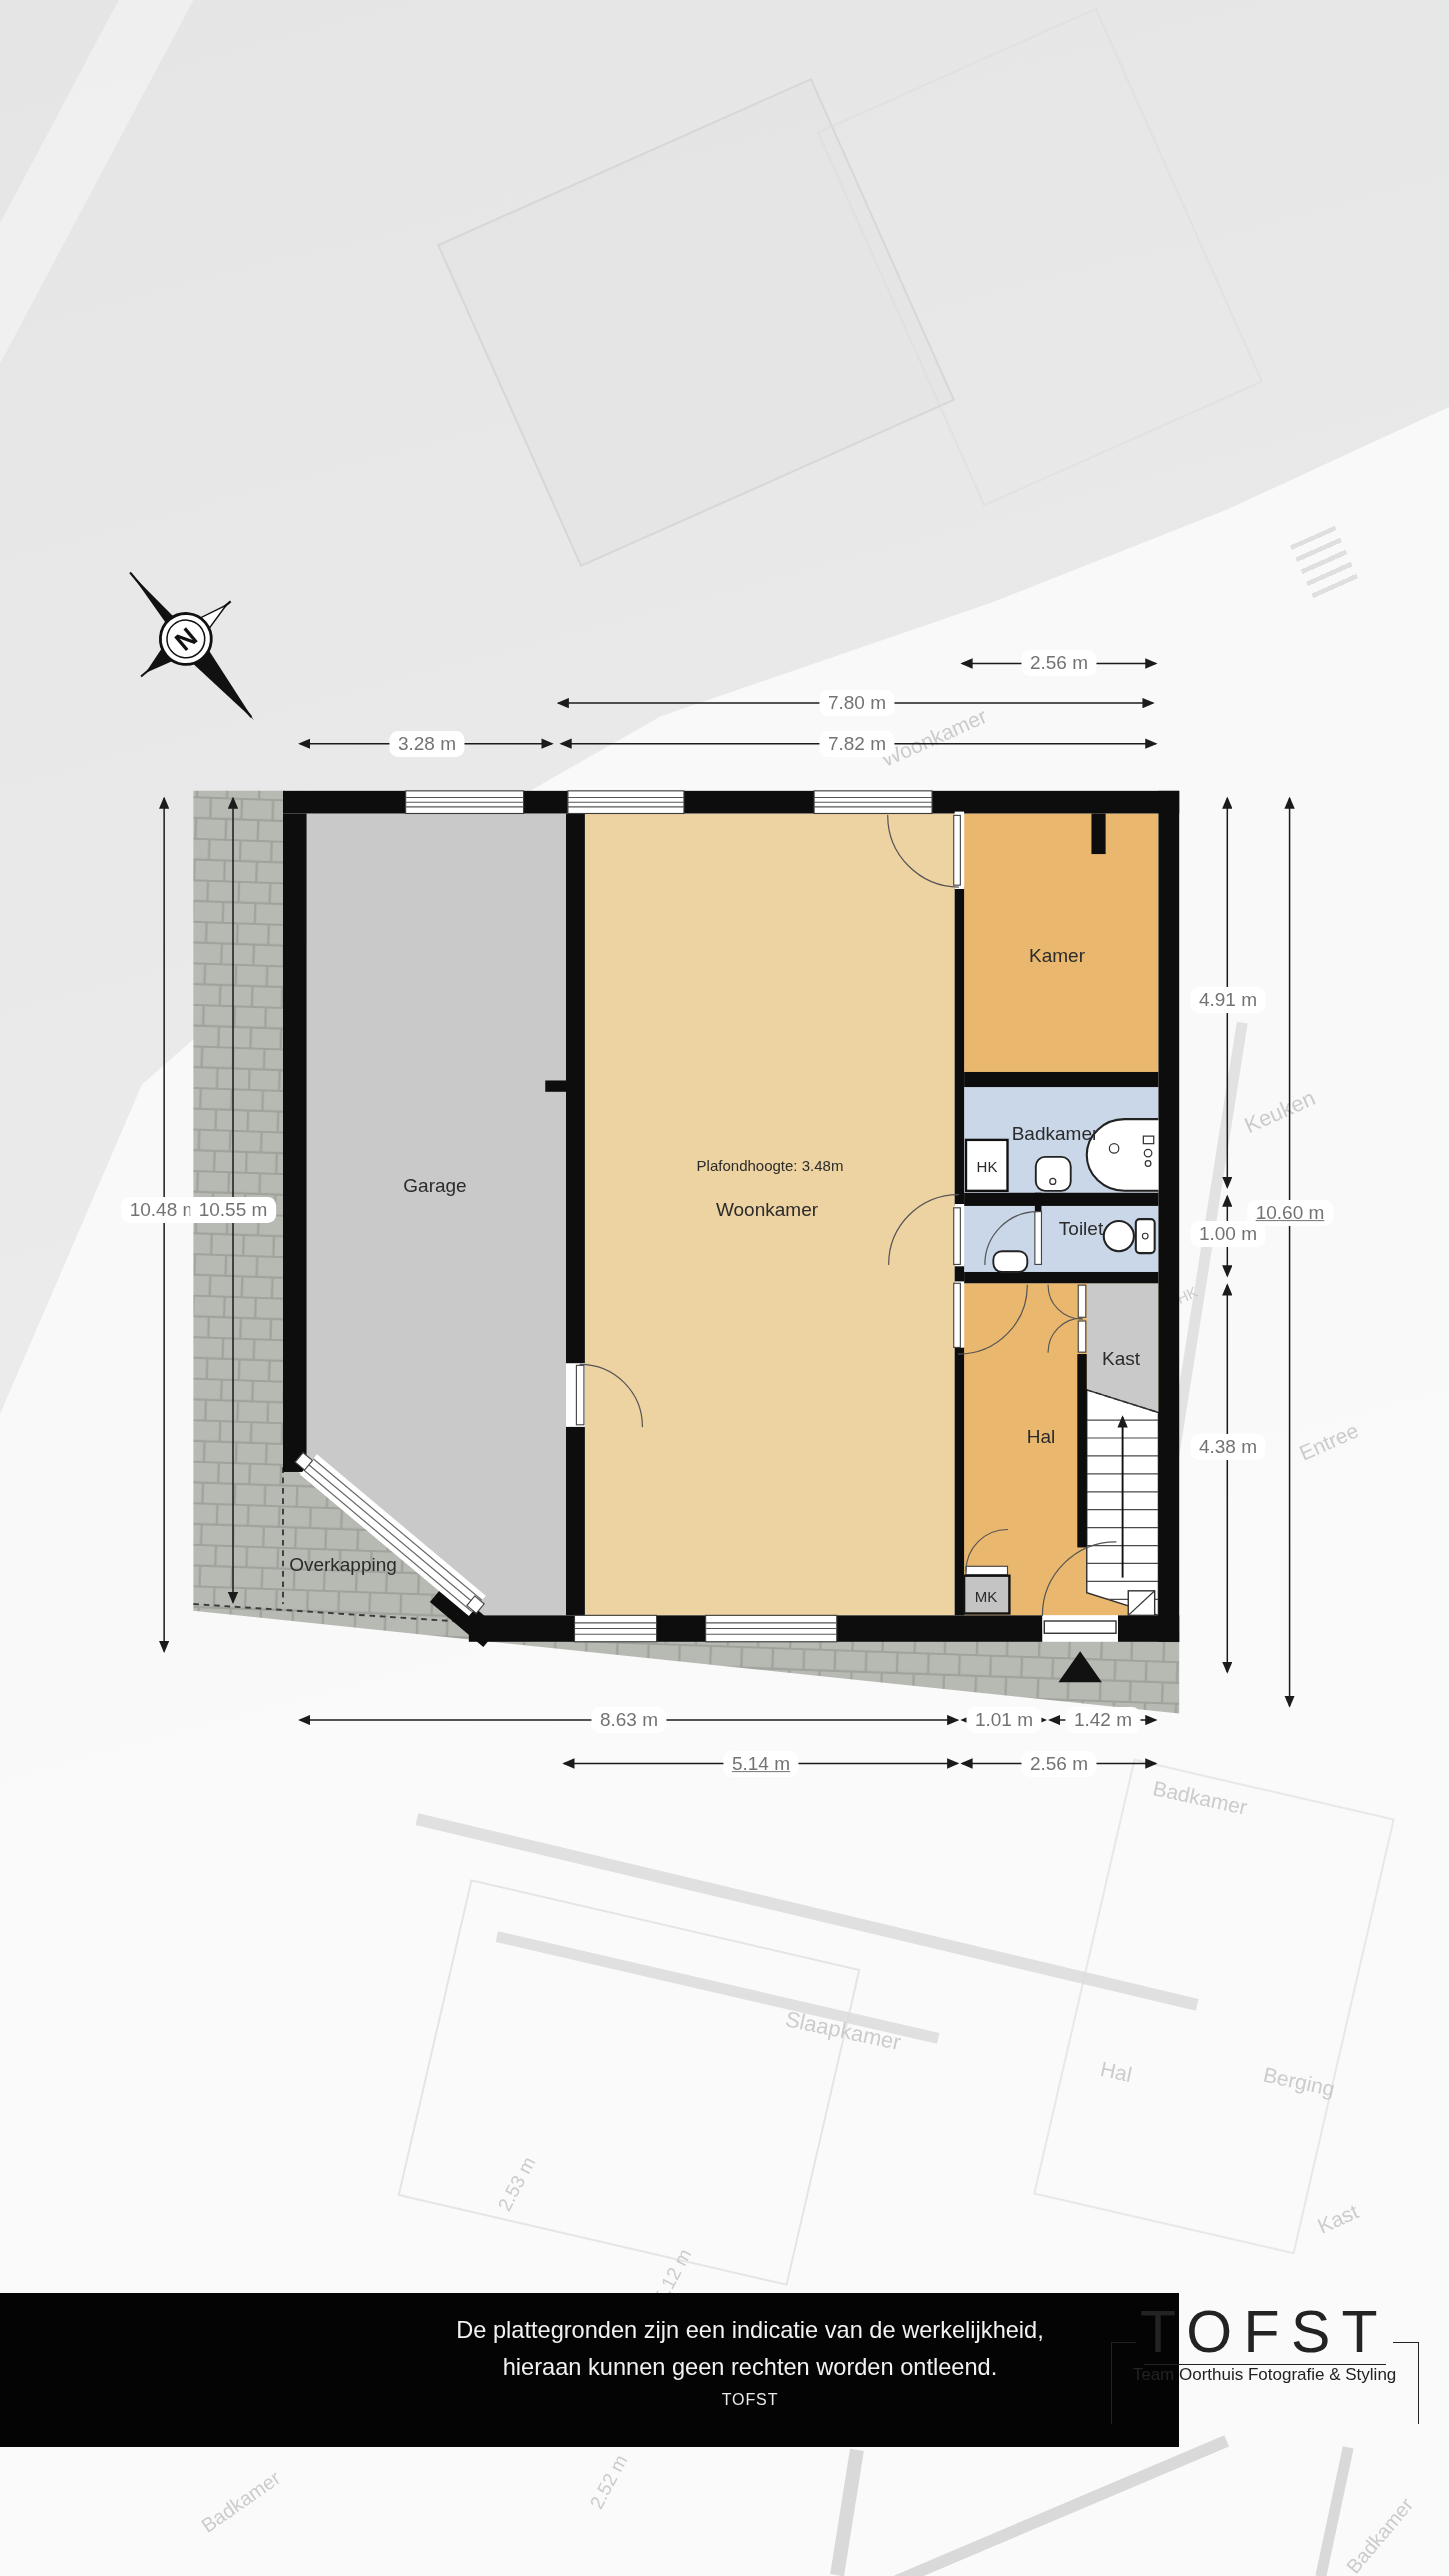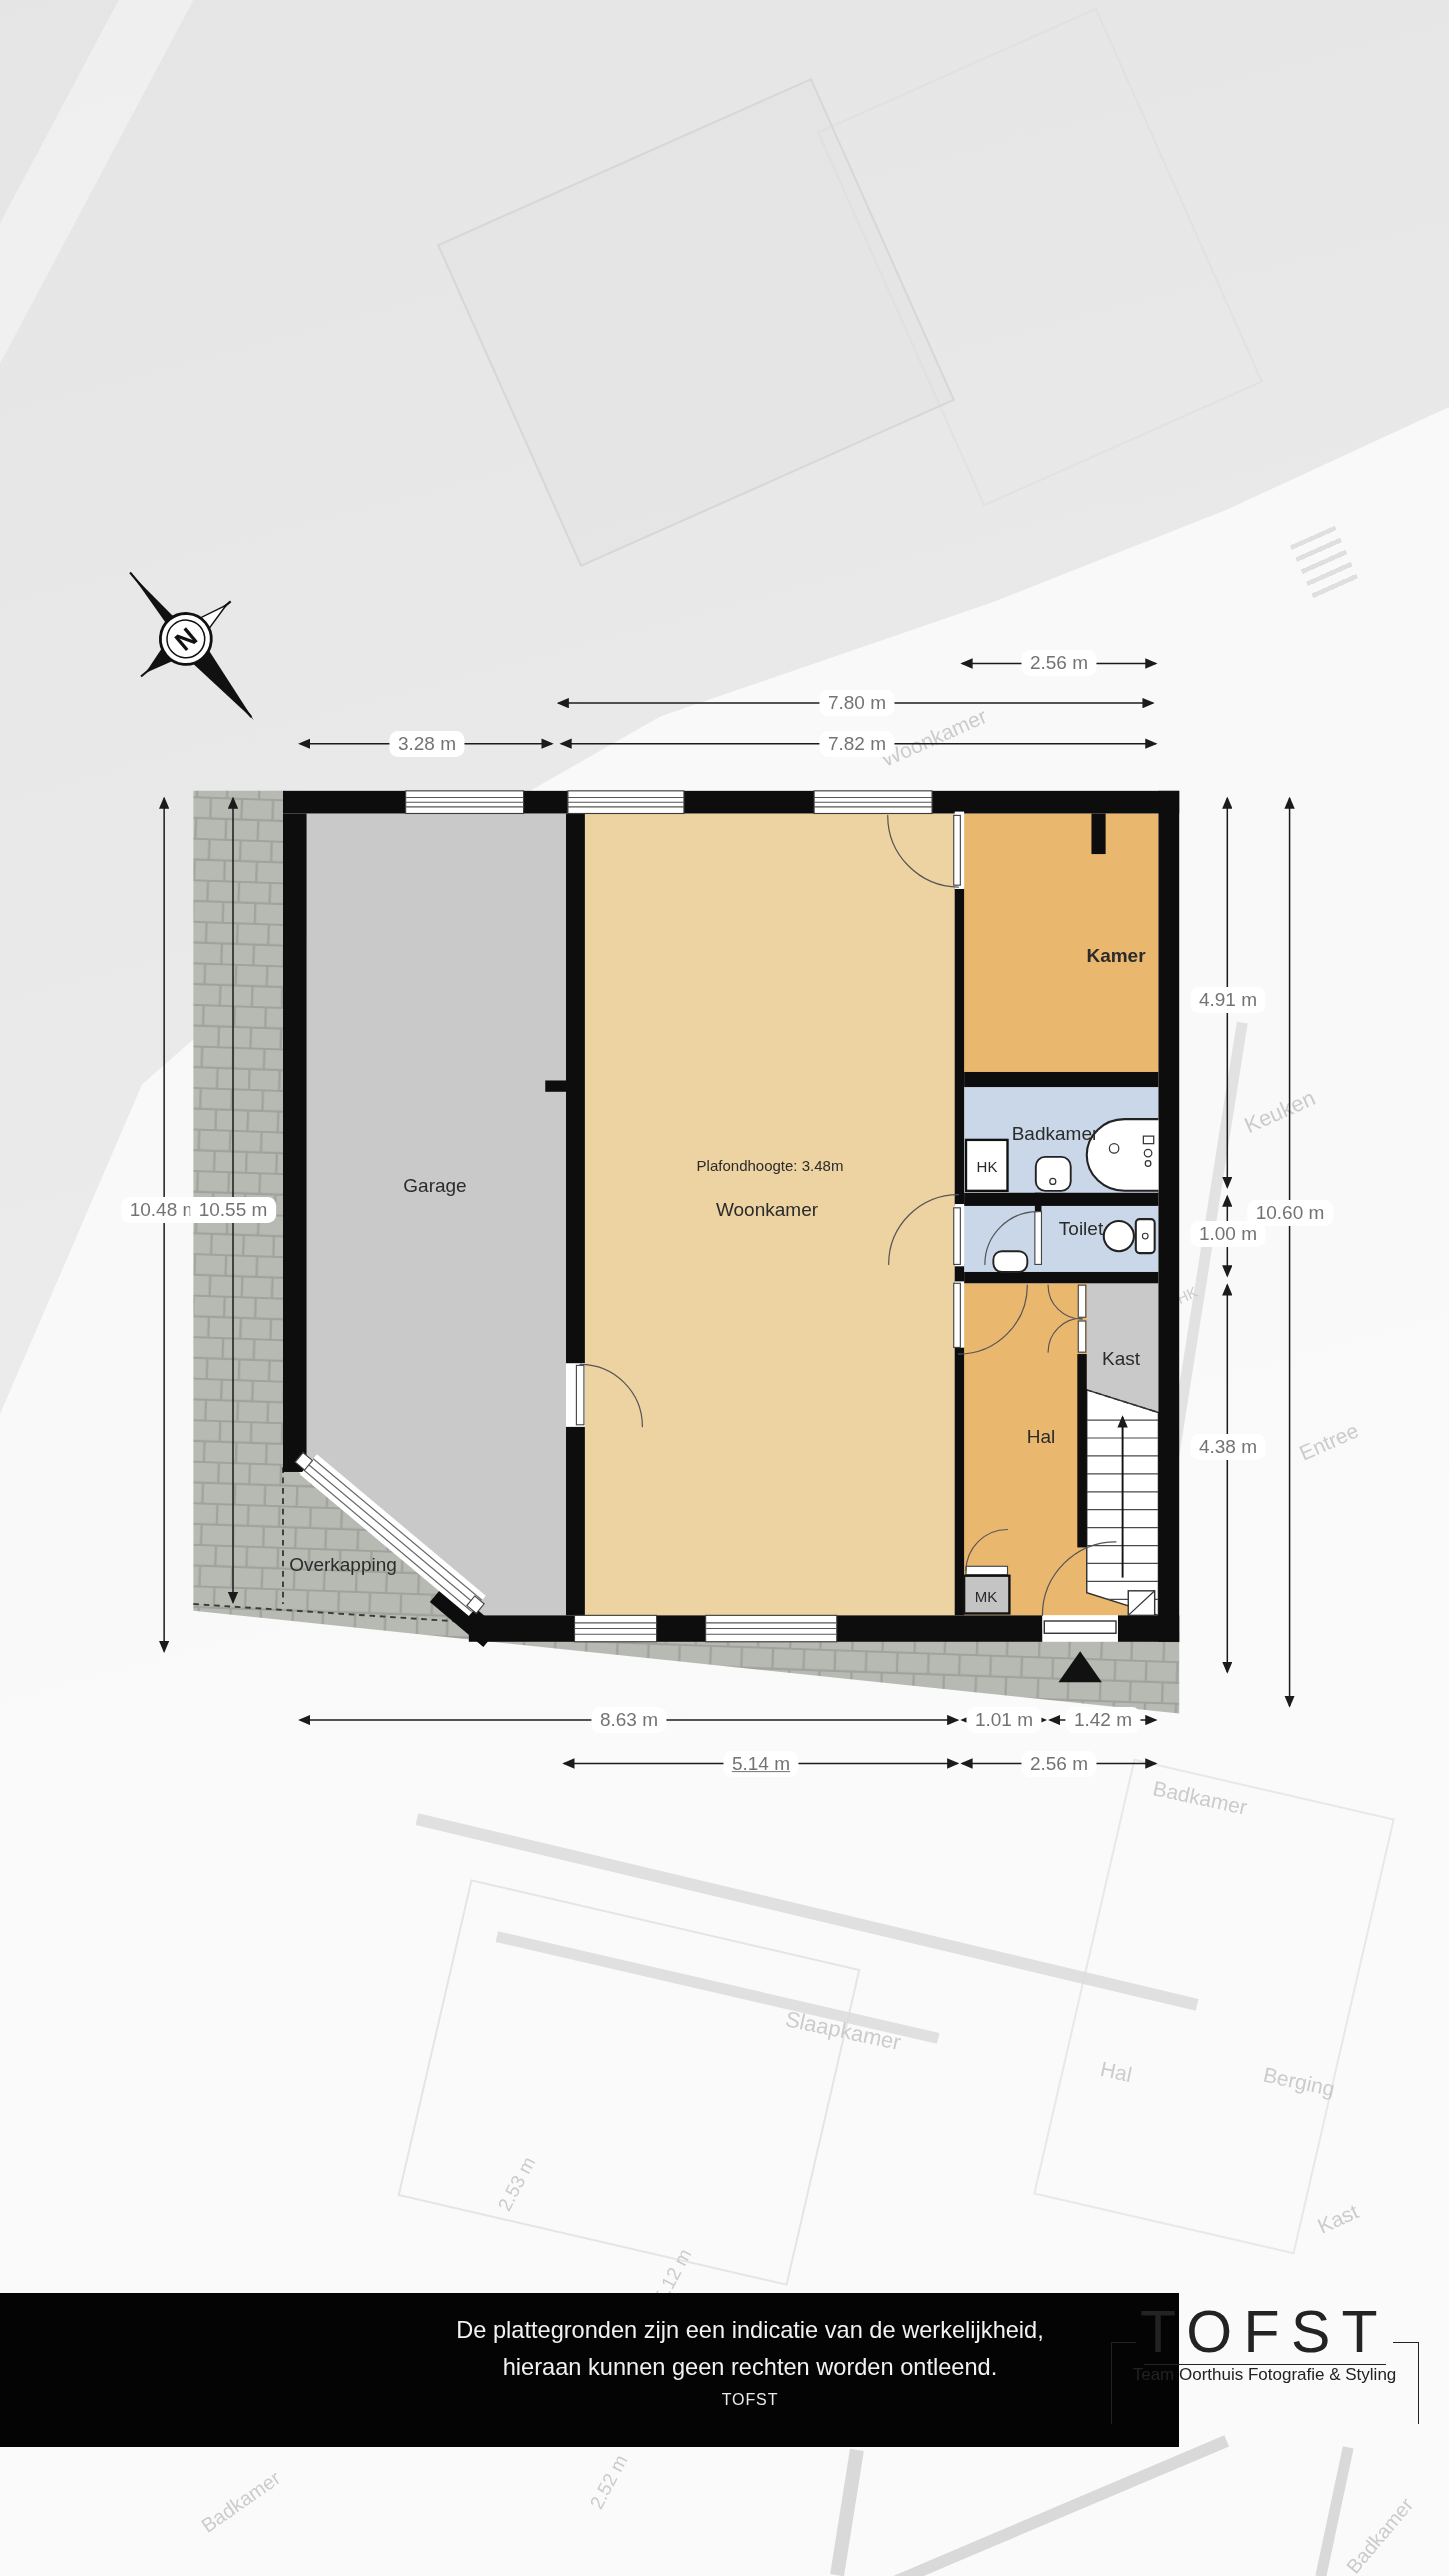--- a/index.html
+++ b/index.html
@@ -255,38 +255,38 @@
       <line x1="1020" y1="1823" x2="1108" y2="1823"></line>
       <line x1="1113" y1="1823" x2="1225" y2="1823"></line>
       <line x1="598" y1="1869" x2="1015" y2="1869"></line>
       <line x1="1020" y1="1869" x2="1225" y2="1869"></line>
     </g>
   </svg>
 
   <div class="room-label" style="left:435px;top:1186px;">Garage</div>
   <div class="room-label" style="left:767px;top:1210px;">Woonkamer</div>
   <div class="room-label room-sub" style="left:770px;top:1165px;">Plafondhoogte: 3.48m</div>
-  <div class="room-label" style="left:1116px;top:956px;font-weight:bold;">Kamer</div>
+  <div class="room-label" style="left:1057px;top:956px;">Kamer</div>
   <div class="room-label" style="left:1055px;top:1134px;">Badkamer</div>
   <div class="room-label small-label" style="left:987px;top:1166px;">HK</div>
   <div class="room-label" style="left:1081px;top:1229px;">Toilet</div>
   <div class="room-label" style="left:1121px;top:1359px;">Kast</div>
   <div class="room-label" style="left:1041px;top:1437px;">Hal</div>
   <div class="room-label small-label" style="left:986px;top:1596px;">MK</div>
   <div class="room-label" style="left:343px;top:1565px;">Overkapping</div>
 
   <div class="dim" style="left:1059px;top:663px;">2.56 m</div>
   <div class="dim" style="left:857px;top:703px;">7.80 m</div>
   <div class="dim" style="left:427px;top:744px;">3.28 m</div>
   <div class="dim" style="left:857px;top:744px;">7.82 m</div>
   <div class="dim" style="left:164px;top:1210px;">10.48 m</div>
   <div class="dim" style="left:233px;top:1210px;">10.55 m</div>
   <div class="dim" style="left:1228px;top:1000px;">4.91 m</div>
   <div class="dim" style="left:1228px;top:1234px;">1.00 m</div>
-  <div class="dim" style="left:1290px;top:1213px;">10.60 m</div>
+  <div class="dim" style="left:1290px;top:1213px;text-decoration:underline;">10.60 m</div>
   <div class="dim" style="left:1228px;top:1447px;">4.38 m</div>
   <div class="dim" style="left:629px;top:1720px;">8.63 m</div>
   <div class="dim" style="left:1004px;top:1720px;">1.01 m</div>
   <div class="dim" style="left:1103px;top:1720px;">1.42 m</div>
   <div class="dim" style="left:761px;top:1764px;text-decoration:underline;">5.14 m</div>
   <div class="dim" style="left:1059px;top:1764px;">2.56 m</div>
 
   <div class="footer">
     <div class="footer-text">
       <div class="l">De plattegronden zijn een indicatie van de werkelijkheid,</div>

